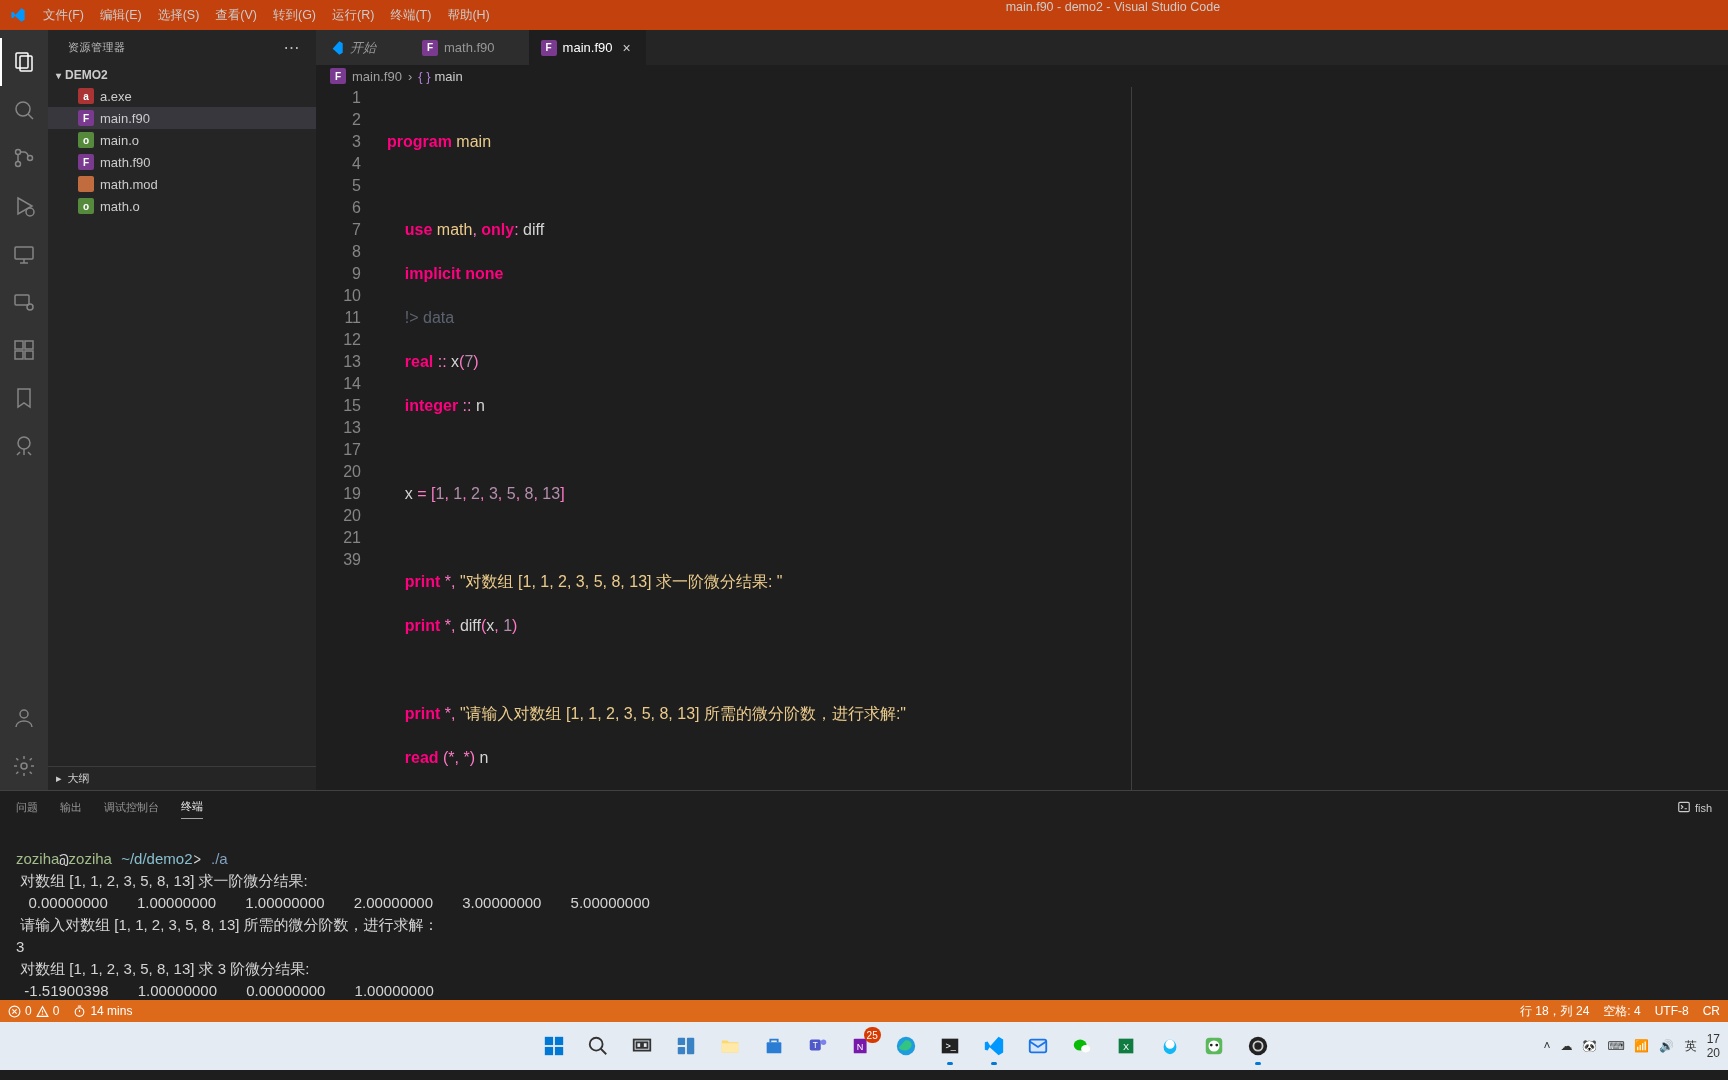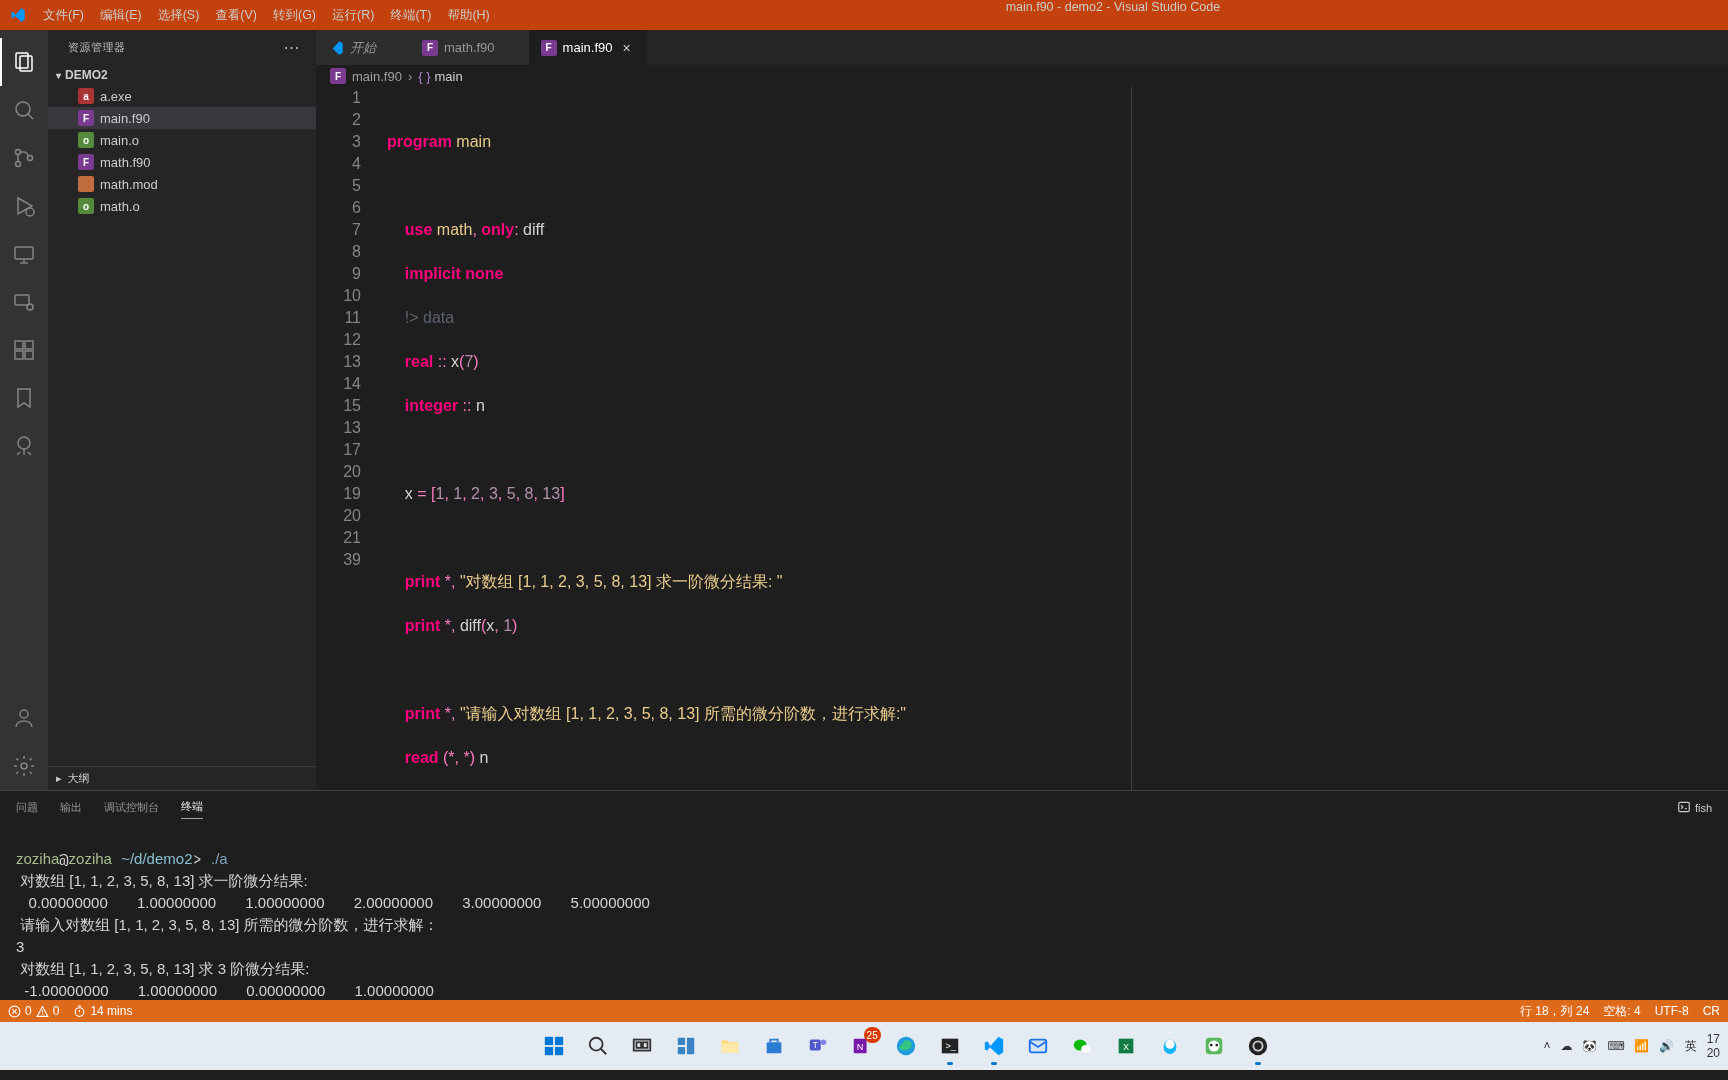--- a/index.html
+++ b/index.html
@@ -332,21 +332,21 @@
       <span>fish</span>
     </div>
   </div>
   <div class="term">
 <span class="prompt-user">zoziha</span>@<span class="prompt-user">zoziha</span> <span class="prompt-path">~/d/demo2</span>&gt; <span class="prompt-cmd">./a</span>
 <span> 对数组 [1, 1, 2, 3, 5, 8, 13] 求一阶微分结果: </span>
 <span>   0.00000000       1.00000000       1.00000000       2.00000000       3.00000000       5.00000000</span>
 <span> 请输入对数组 [1, 1, 2, 3, 5, 8, 13] 所需的微分阶数，进行求解：</span>
 <span>3</span>
 <span> 对数组 [1, 1, 2, 3, 5, 8, 13] 求 3 阶微分结果: </span>
-<span>  -1.00000000       1.00000000       0.00000000       1.00000000</span>
+<span>  -1.51900398       1.00000000       0.00000000       1.00000000</span>
 @ &gt; </div>
 </div>
 
 <div class="statusbar">
   <div class="sb">
     <svg width="13" height="13" viewBox="0 0 24 24" fill="none" stroke="currentColor" stroke-width="2">
         <circle cx="12" cy="12" r="10"></circle>
         <line x1="8" y1="8" x2="16" y2="16"></line>
         <line x1="16" y1="8" x2="8" y2="16"></line>
       </svg>

